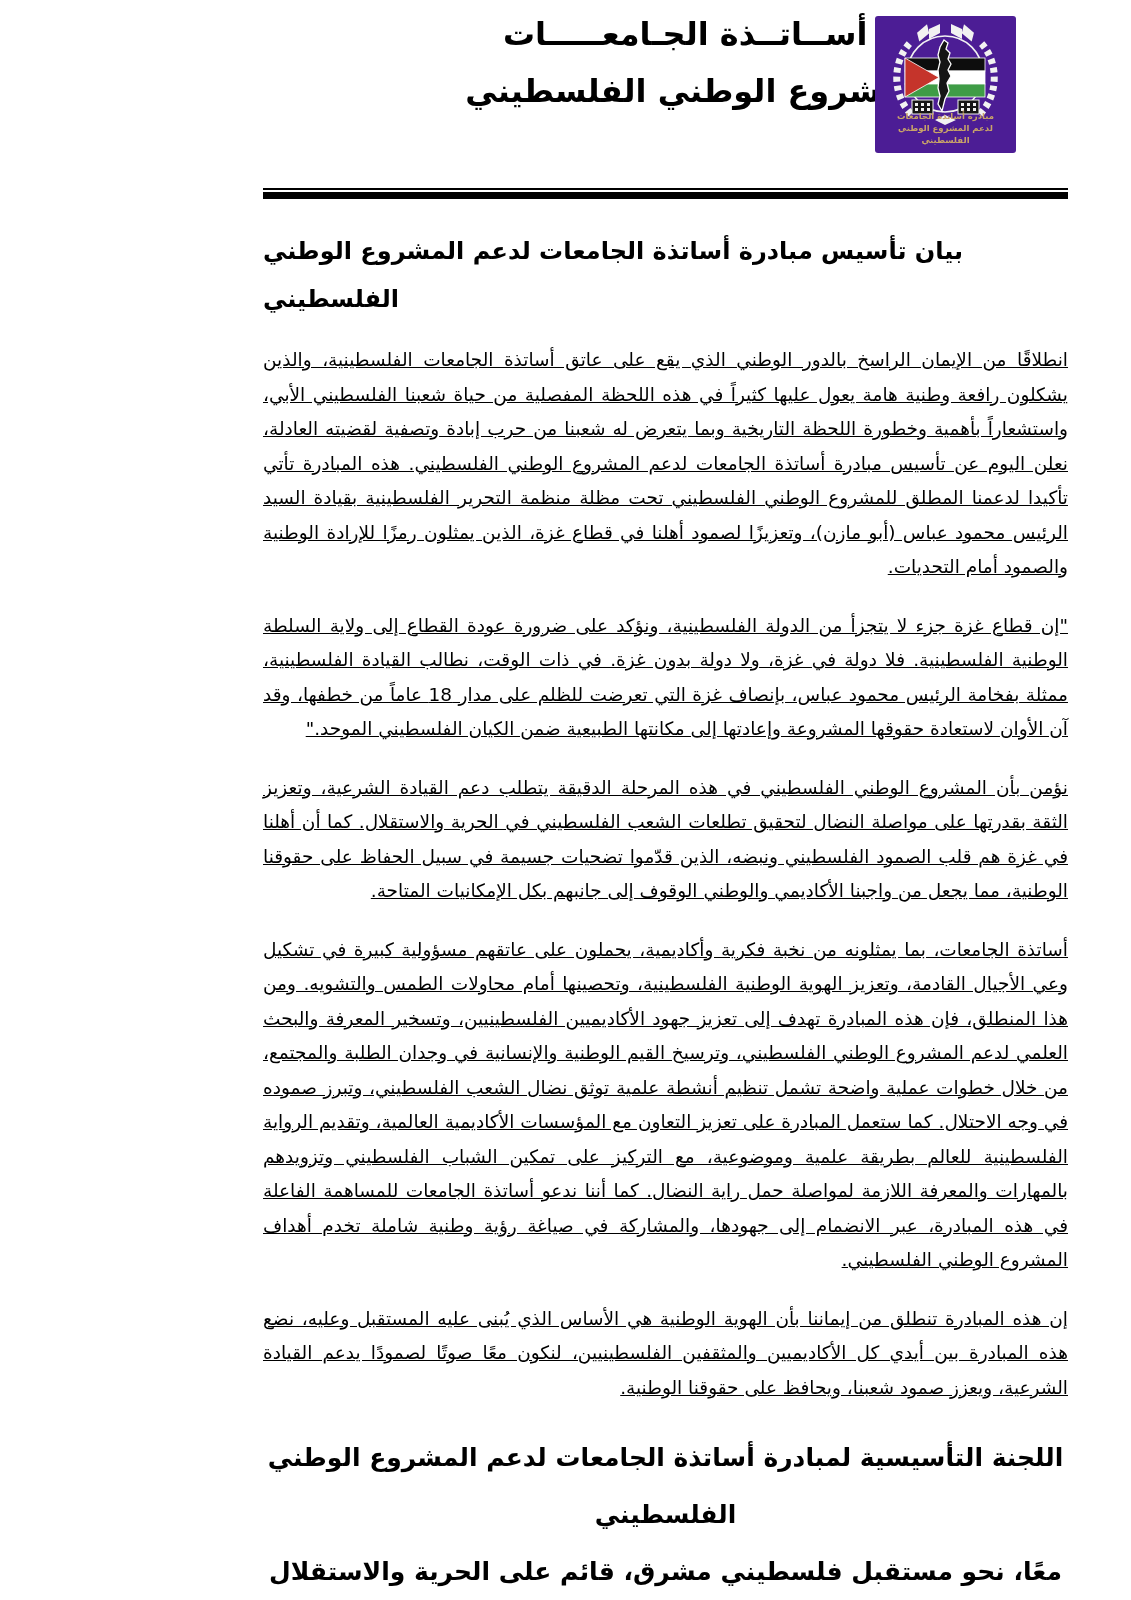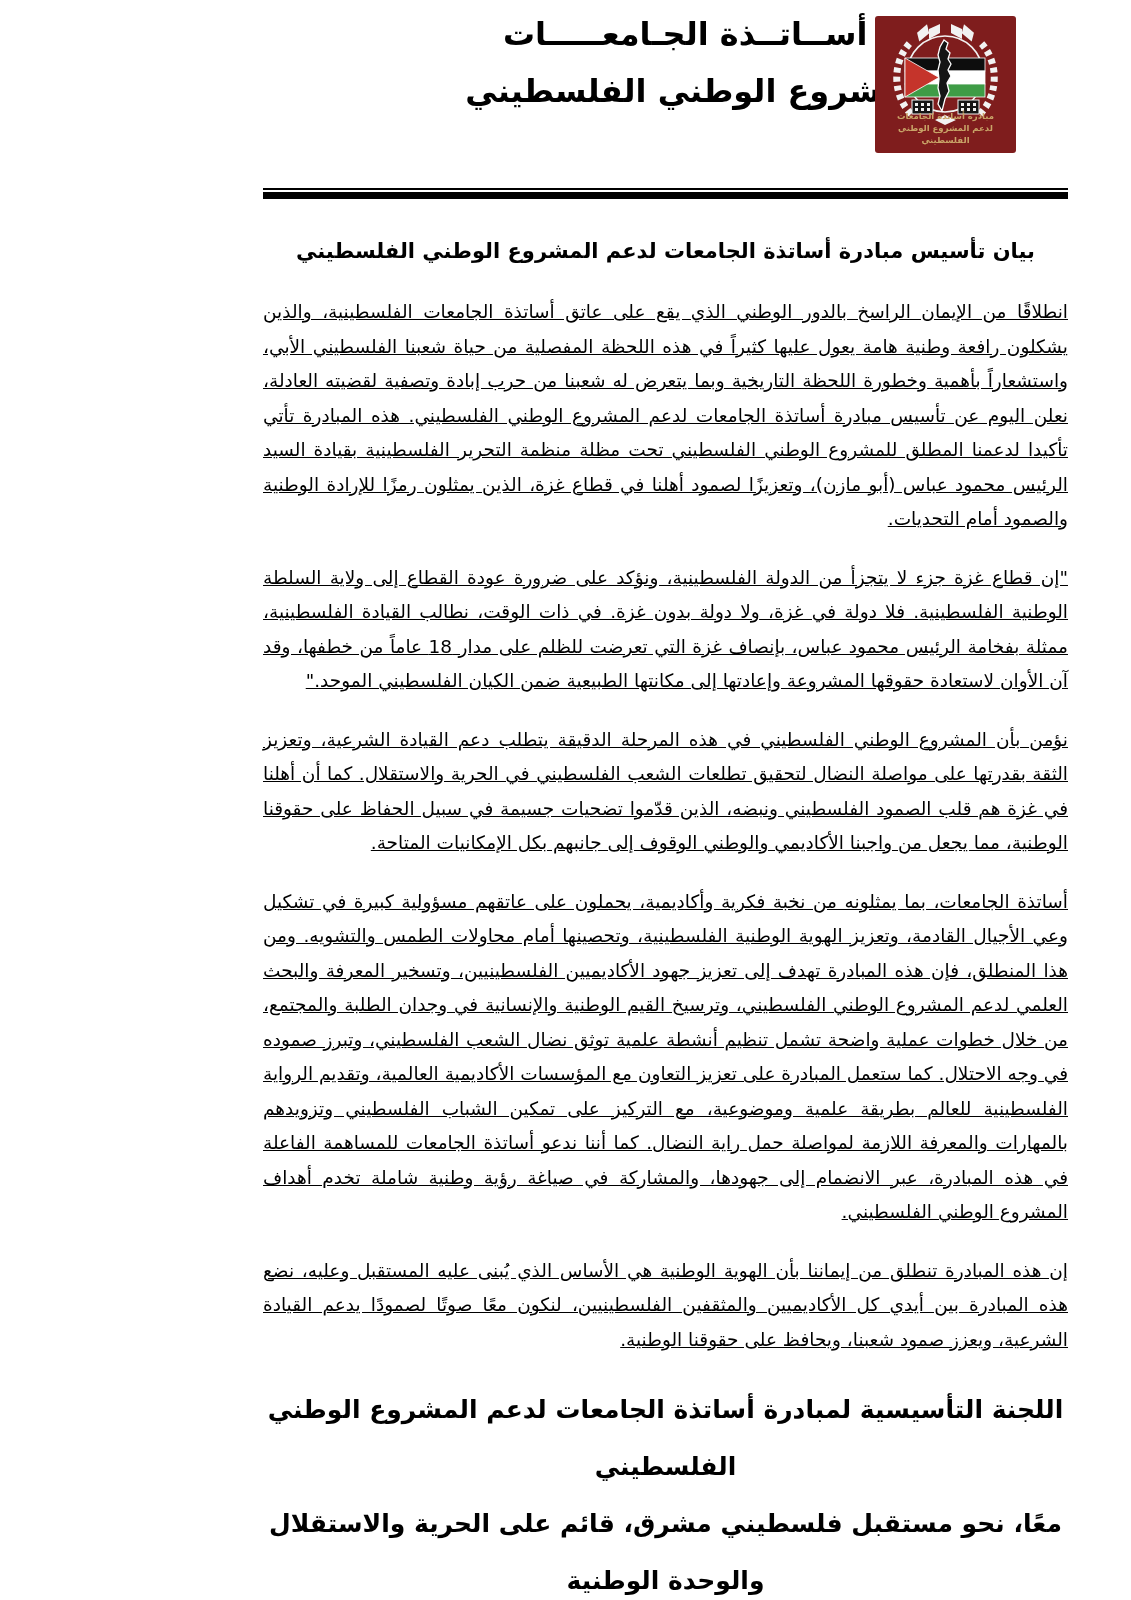--- a/index.html
+++ b/index.html
@@ -36,21 +36,21 @@
     font-size: 32px;
     line-height: 57px;
     color: #000000;
   }
   .logo {
     position: absolute;
     top: 16px;
     right: 115px;
     width: 141px;
     height: 137px;
-    background: #7f1d1d;
+    background: #4c1d95;
     border-radius: 3px;
     overflow: hidden;
   }
   .logo svg { display: block; }
   .logo-captions {
     position: absolute;
     bottom: 7px;
     left: 0;
     right: 0;
     text-align: center;
@@ -67,22 +67,22 @@
     border-top: 2px solid #000000;
   }
   .divider .thick-rule {
     margin-top: 2px;
     height: 7px;
     background: #000000;
   }
   
   .statement-heading {
     margin: 28px 63px 0 63px;
-    text-align: center;
-    font-size: 21px;
+    text-align: left;
+    font-size: 24px;
     font-weight: bold;
     line-height: 48px;
   }
   .statement-body {
     margin: 20px 63px 0 63px;
     text-decoration: underline;
   }
   .statement-body p {
     margin: 0 0 24px 0;
     font-size: 18.5px;

